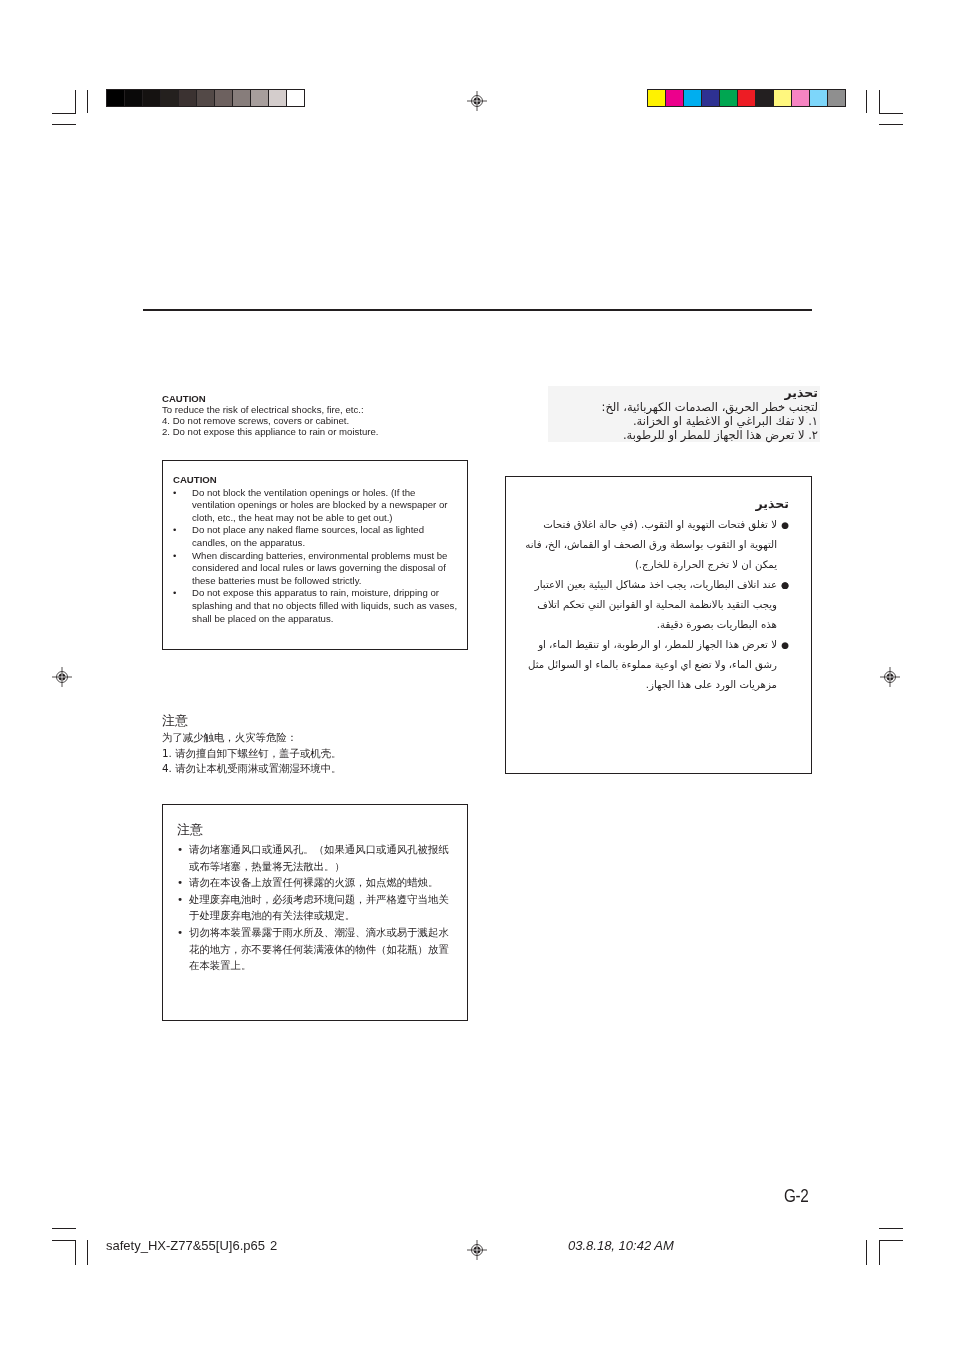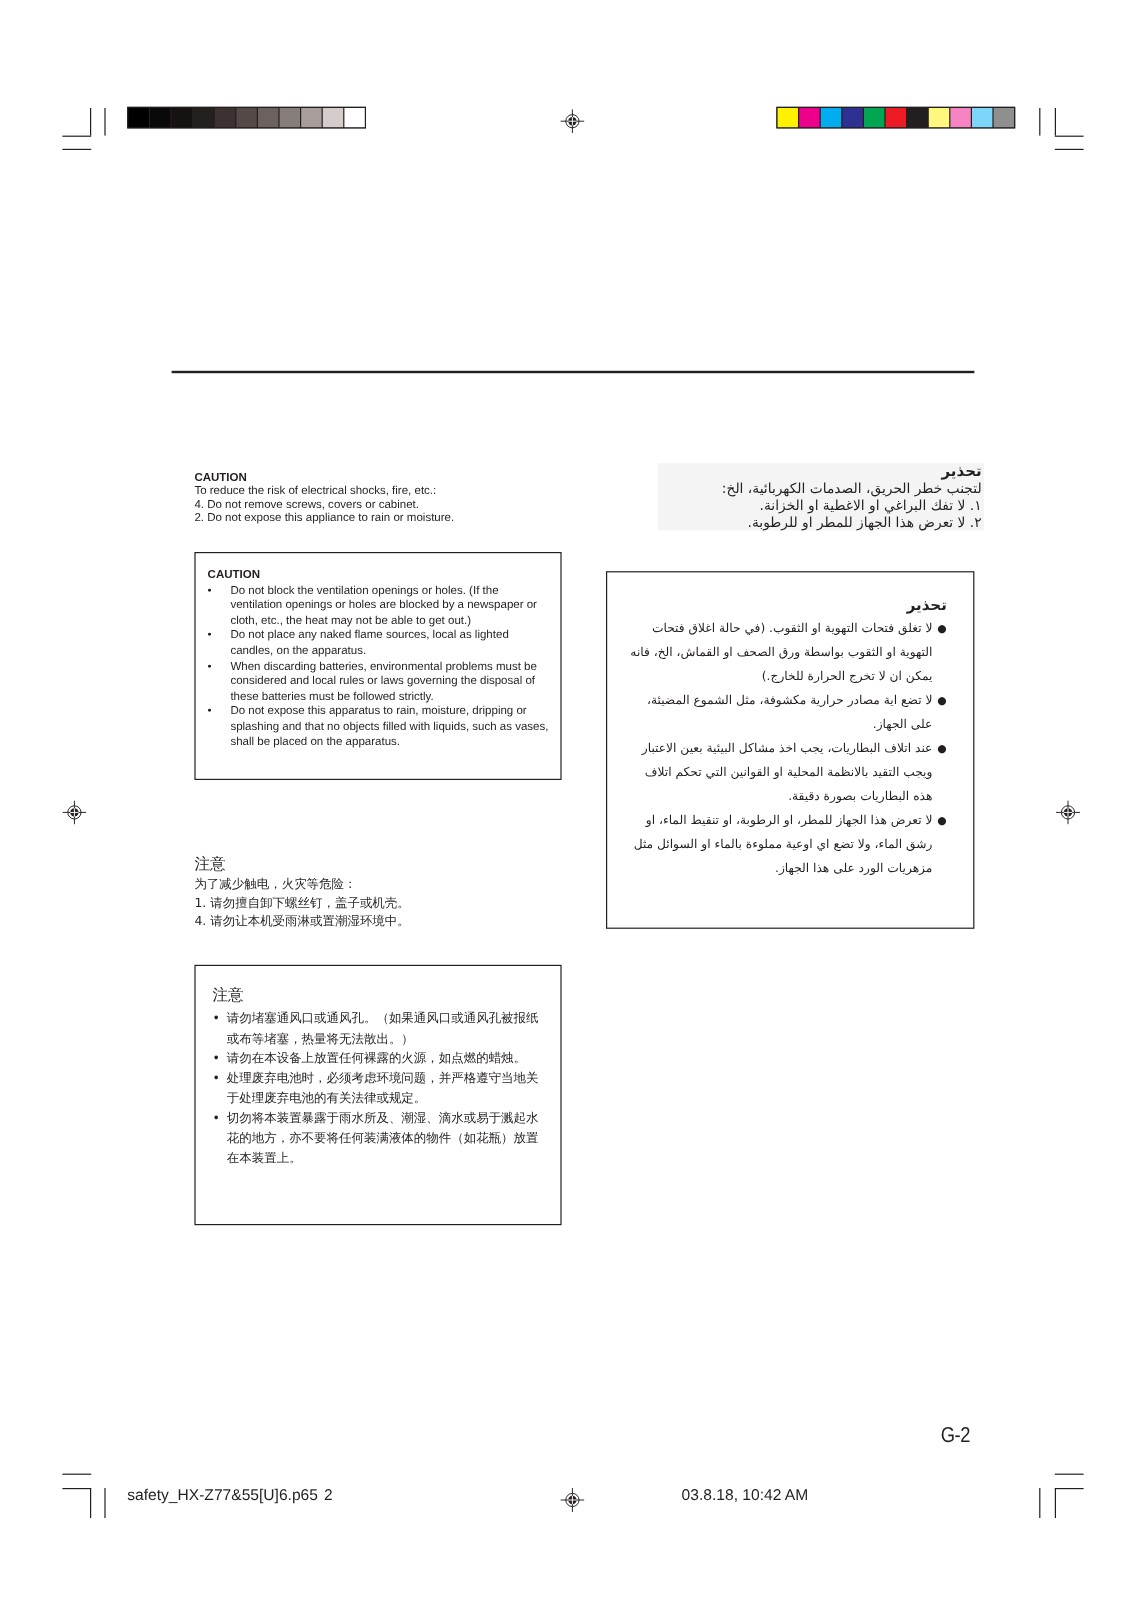--- a/index.html
+++ b/index.html
@@ -163,23 +163,23 @@
   <div class="title">تحذير</div>
   <div>لتجنب خطر الحريق، الصدمات الكهربائية، الخ:</div>
   <div>١. لا تفك البراغي او الاغطية او الخزانة.</div>
   <div>٢. لا تعرض هذا الجهاز للمطر او للرطوبة.</div>
 </div>
 
 <div class="box ar-box">
   <div class="title">تحذير</div>
   <ul>
     <li><span class="bullet">●</span><span>لا تغلق فتحات التهوية او الثقوب. (في حالة اغلاق فتحات التهوية او الثقوب بواسطة ورق الصحف او القماش، الخ، فانه يمكن ان لا تخرج الحرارة للخارج.)</span></li>
-    <li><span class="bullet">●</span><span>لا تضع اية مصادر حرارية مكشوفة، مثل الشموع المضيئة، على الجهاز.</span></li>
+    <li><span class="bullet">●</span></li>
     <li><span class="bullet">●</span><span>عند اتلاف البطاريات، يجب اخذ مشاكل البيئية بعين الاعتبار ويجب التقيد بالانظمة المحلية او القوانين التي تحكم اتلاف هذه البطاريات بصورة دقيقة.</span></li>
     <li><span class="bullet">●</span><span>لا تعرض هذا الجهاز للمطر، او الرطوبة، او تنقيط الماء، او رشق الماء، ولا تضع اي اوعية مملوءة بالماء او السوائل مثل مزهريات الورد على هذا الجهاز.</span></li>
   </ul>
 </div>
 
 <div class="page-number">G-2</div>
 
 <div class="footer-text" style="left:106px;">safety_HX-Z77&amp;55[U]6.p65</div>
 <div class="footer-text" style="left:270px;">2</div>
-<div class="footer-text" style="left:568px;">03.8.18, 10:42 AM</div>
+<div class="footer-text" style="left:568px;font-style:italic;">03.8.18, 10:42 AM</div>
 
 </body></html>

